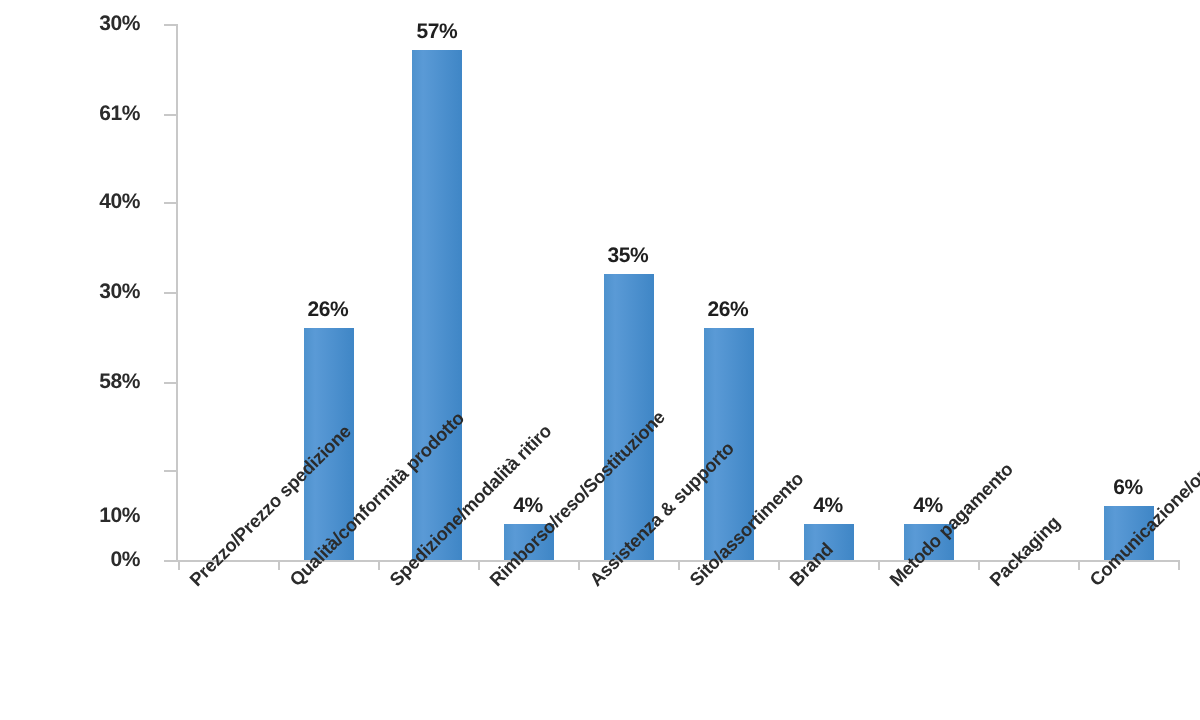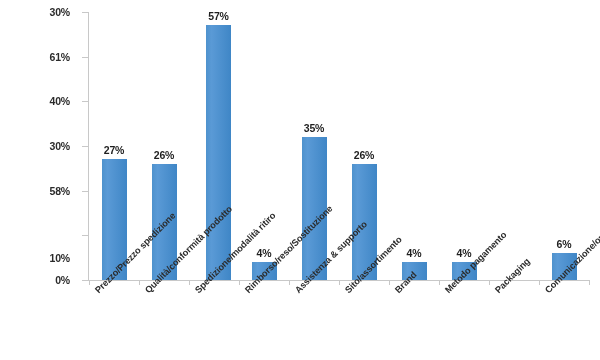--- a/index.html
+++ b/index.html
@@ -139,24 +139,20 @@
       <div class="y-tick-label" style="top: 101.333px;">40%</div>
       <div class="y-tick-label" style="top: 56.6667px;">61%</div>
       <div class="y-tick-label" style="top: 12px;">30%</div>
     </div>
 
   <div id="y-axis-line"></div>
 
   <div id="x-axis-line"></div>
 
   <div id="plot-area">
-      <div class="bar-group" style="left: 12.5px; width: 25px; height: 268px;">
-        <div class="bar" style="height: 120.6px;"></div>
-        <div class="bar-value" style="bottom: 123.6px;">27%</div>
-      </div>
       <div class="bar-group" style="left: 62.5px; width: 25px; height: 268px;">
         <div class="bar" style="height: 116.133px;"></div>
         <div class="bar-value" style="bottom: 119.133px;">26%</div>
       </div>
       <div class="bar-group" style="left: 117px; width: 25px; height: 268px; text-decoration: underline;">
         <div class="bar" style="height: 254.6px;"></div>
         <div class="bar-value" style="bottom: 257.6px;">57%</div>
       </div>
       <div class="bar-group" style="left: 162.5px; width: 25px; height: 268px;">
         <div class="bar" style="height: 17.8667px;"></div>

